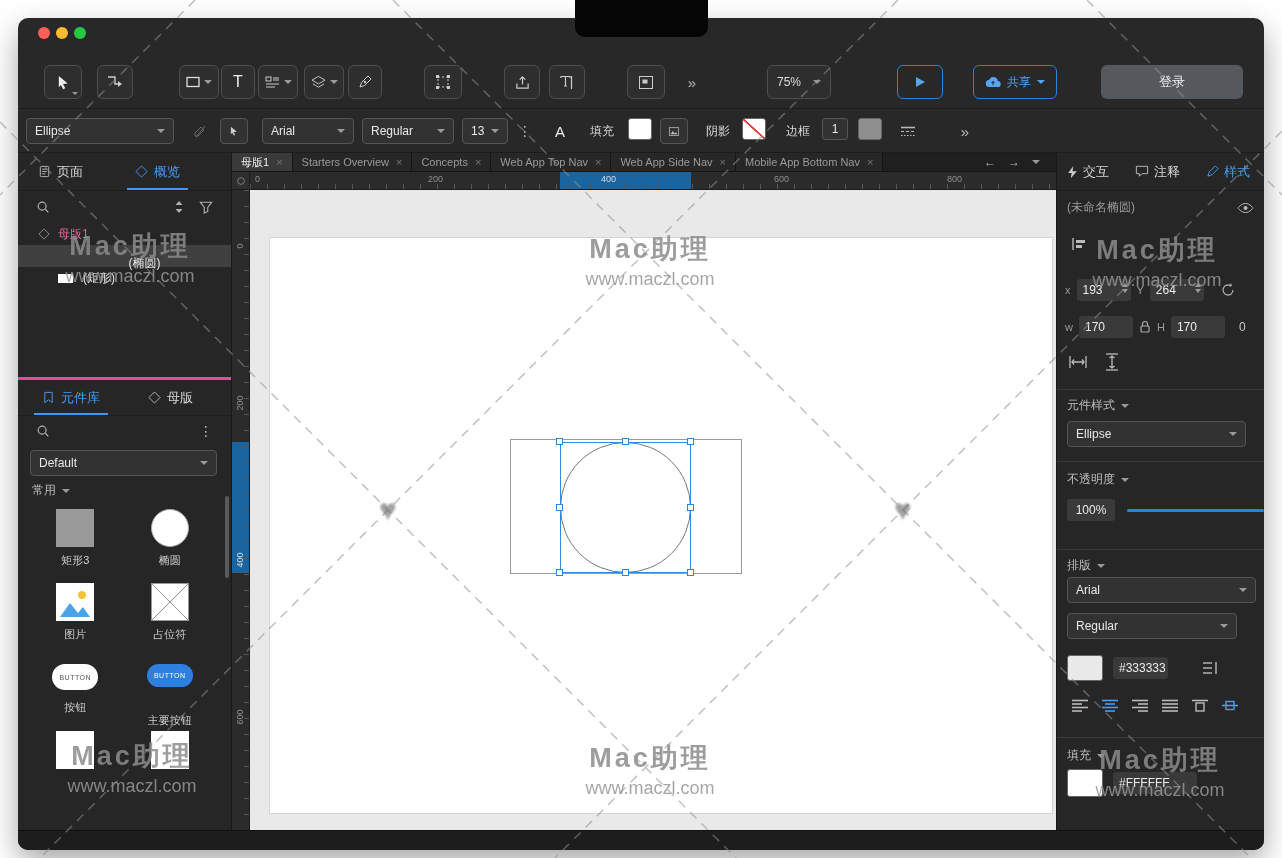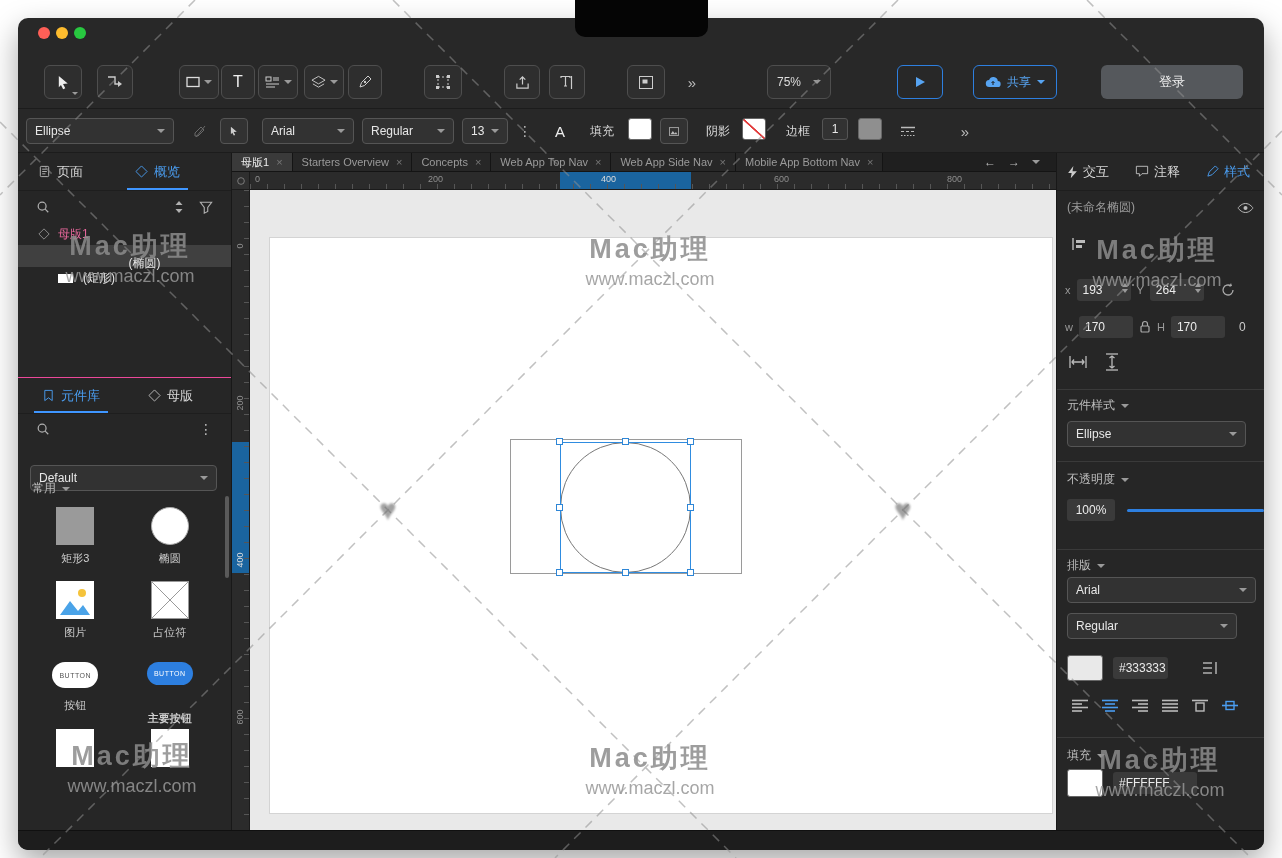--- a/index.html
+++ b/index.html
@@ -40,21 +40,21 @@
   .sb-tab.active{color:#4a9df0;}
   .sb-tab.active::after{content:"";position:absolute;left:-4px;right:-4px;bottom:0;height:2px;background:#3f96ff;}
   .sb-tools{position:absolute;top:38px;left:0;right:0;height:32px;display:flex;align-items:center;padding:0 18px;gap:14px;}
   .spacer{flex:1;}
   .tree{position:absolute;top:70px;left:0;right:0;}
   .tree-group{display:flex;align-items:center;gap:8px;height:22px;padding-left:20px;font-size:12px;color:#e8679c;}
   .tree-item{display:flex;align-items:center;gap:10px;height:22px;padding-left:40px;font-size:12px;color:#e6e6e6;}
   .tree-item.selected{background:#404040;flex-direction:column;}
   .sh-ell{width:15px;height:10px;background:#fff;border-radius:50%;}
   .sh-rect{width:15px;height:9px;background:#fff;}
-  .libsec{position:absolute;top:224px;left:0;right:0;bottom:0;border-top:1px solid #ec4899;}
+  .libsec{position:absolute;top:224px;left:0;right:0;bottom:0;border-top:3px solid #ec4899;}
   .lib-tabs{position:absolute;top:0;left:0;right:0;height:36px;display:flex;align-items:center;gap:40px;padding:0 20px;border-bottom:1px solid #1e1e1e;}
   .lib-tools{position:absolute;top:36px;left:0;right:0;height:30px;display:flex;align-items:center;padding:0 18px;}
   .lib-select{position:absolute;top:70px;left:12px;right:14px;height:26px;}
   .lib-section{position:absolute;top:102px;left:14px;display:flex;align-items:center;gap:6px;color:#bbb;font-size:12px;}
   .comp-grid{position:absolute;top:126px;left:10px;right:14px;bottom:0;display:grid;grid-template-columns:1fr 1fr;grid-auto-rows:74px;overflow:hidden;}
   .comp{display:flex;flex-direction:column;align-items:center;justify-content:flex-start;padding-top:3px;gap:6px;}
   .comp-label{font-size:11px;color:#cfcfcf;}
   .ci{width:38px;height:38px;background:#fff;}
   .ci.round{border-radius:6px;}
   .ci.grey{background:#9a9a9a;}
@@ -346,21 +346,21 @@
             </div>
           </div>
           <div class="lib-tools">
             <svg width="14" height="14" viewBox="0 0 16 16">
                 <circle cx="7" cy="7" r="4.5" fill="none" stroke="#b0b0b0" stroke-width="1.4"></circle>
                 <line x1="10.5" y1="10.5" x2="14" y2="14" stroke="#b0b0b0" stroke-width="1.4"></line>
               </svg>
             <span class="spacer"></span>
             <span class="dots">⋮</span>
           </div>
-          <div class="lib-select sel fb" style="position:absolute;top:70px;margin-top:17px;">
+          <div class="lib-select sel fb" style="position:absolute;top:70px;">
             <span>Default</span>
             <span class="chv"></span>
           </div>
           <div class="lib-section">
             <span>常用</span>
             <span class="chv"></span>
           </div>
           <div class="comp-grid">
             <div class="comp">
               <div class="ci grey"></div>
@@ -385,21 +385,21 @@
                   <line x1="38" y1="0" x2="0" y2="38" stroke="#999"></line>
                 </svg>
               <div class="comp-label">占位符</div>
             </div>
             <div class="comp">
               <div class="btnui">BUTTON</div>
               <div class="comp-label" style="margin-top:4px;">按钮</div>
             </div>
             <div class="comp">
               <div class="btnui primary">BUTTON</div>
-              <div class="comp-label" style="margin-top:20px;font-weight:bold;">主要按钮</div>
+              <div class="comp-label" style="margin-top:20px;">主要按钮</div>
             </div>
             <div class="comp">
                 <div class="ci"></div>
               </div>
             <div class="comp">
                 <div class="ci"></div>
               </div>
           </div>
         </div>
         <div class="sb-scroll"></div>

